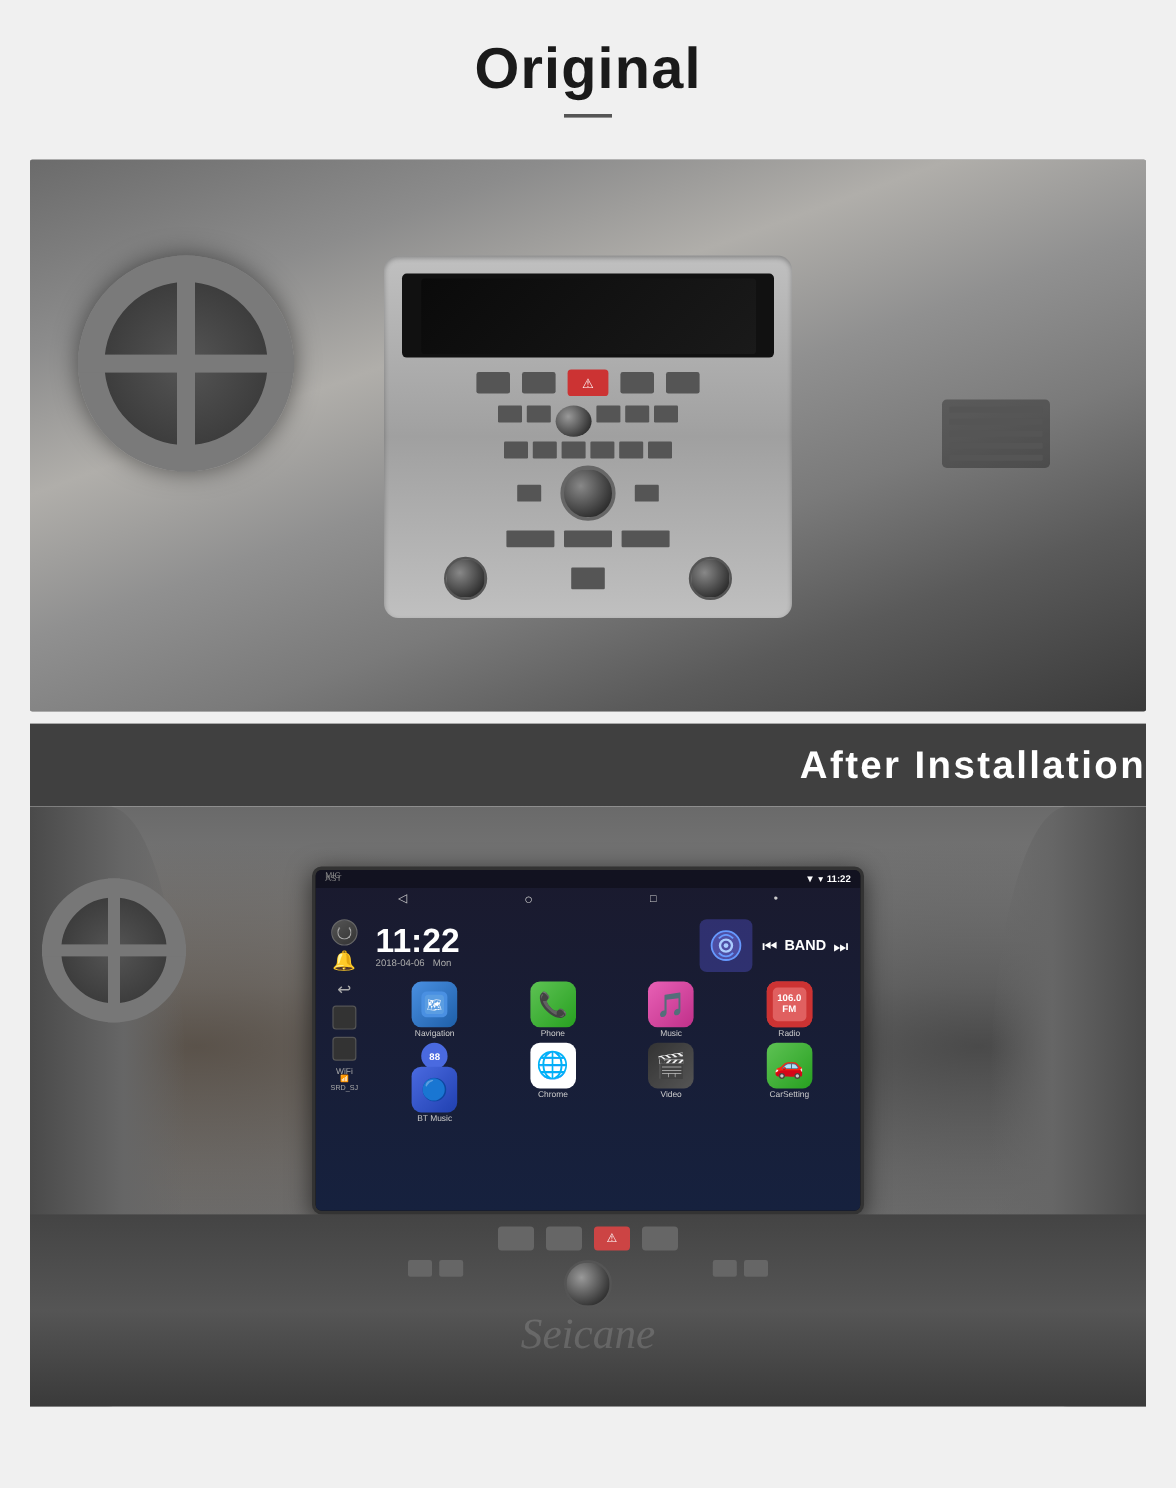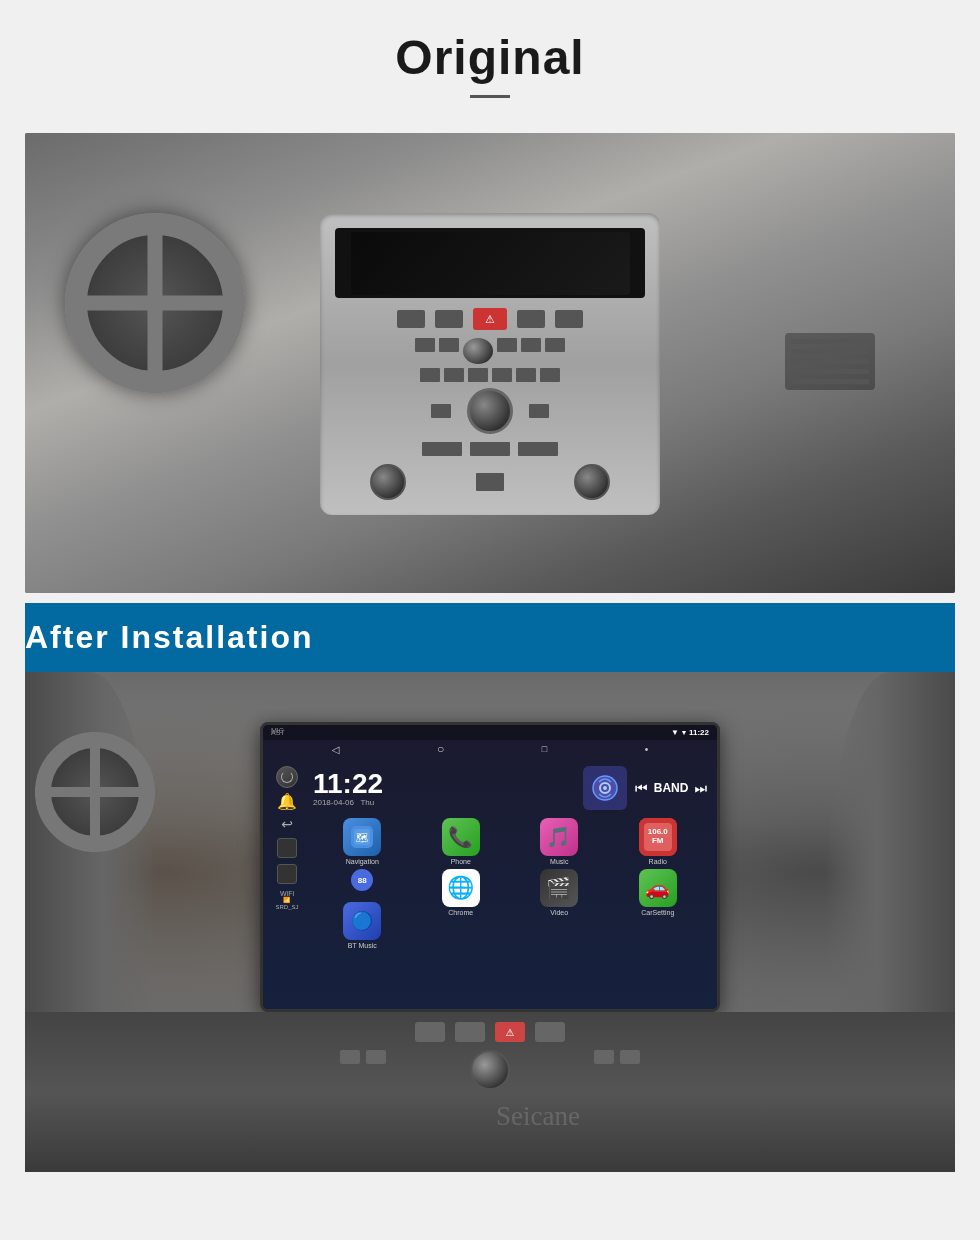--- a/index.html
+++ b/index.html
@@ -46,22 +46,22 @@
     .original-label {
       text-align: center;
       font-size: 22px;
       color: #333;
       padding: 12px 0 15px;
       font-style: italic;
     }
 
     
     .after-banner {
-      background: #0369a1;
-      text-align: left;
+      background: #404040;
+      text-align: right;
       padding: 16px 0;
       margin: 0 25px;
     }
     .after-banner h2 {
       color: white;
       font-size: 32px;
       font-weight: 700;
       letter-spacing: 2px;
     }
 
@@ -275,21 +275,21 @@
       width: 22px;
       height: 22px;
       background: #4a6ae0;
       border-radius: 50%;
       display: flex;
       align-items: center;
       justify-content: center;
       color: white;
       font-size: 8px;
       font-weight: bold;
-      margin: 0 auto 15px;
+      margin: 0 auto 2px;
     }
 
     
     .mic-label {
       position: absolute;
       top: 2px;
       left: 8px;
       font-size: 7px;
       color: #888;
     }
@@ -376,25 +376,25 @@
         linear-gradient(180deg, #6a6a6a 0%, #888 30%, #777 60%, #555 100%);
     }
 
     
     .seicane-watermark {
       position: absolute;
       bottom: 40px;
       left: 50%;
       transform: translateX(-50%);
       font-family: 'Times New Roman', serif;
-      font-size: 27px;
+      font-size: 36px;
       color: rgba(255,255,255,0.15);
+      font-style: italic;
       pointer-events: none;
       white-space: nowrap;
-      margin-left: 48px;
     }
   </style>
 </head>
 <body>
 
 <div class="page-header">
   <h1>Original</h1>
   <div class="header-divider"></div>
 </div>
 
@@ -535,21 +535,21 @@
           </div>
 
           <div class="center-content">
 
             <div class="clock-media-row">
               <div class="clock-block">
                 <div class="clock-time">11:22</div>
                 <div class="clock-date">
                   <span>2018-04-06</span>
                   &nbsp;
-                  <span>Thu</span>
+                  <span>Mon</span>
                 </div>
               </div>
 
               <div class="media-icon">
                 <svg width="28" height="28" viewBox="0 0 28 28">
                   <circle cx="14" cy="14" r="12" fill="rgba(100,100,200,0.6)" stroke="#6699ff" stroke-width="1.5"></circle>
                   <circle cx="14" cy="14" r="5" fill="none" stroke="#aaccff" stroke-width="2"></circle>
                   <circle cx="14" cy="14" r="2" fill="#aaccff"></circle>
 
                   <path d="M 8 8 Q 14 2 20 8" fill="none" stroke="#6699ff" stroke-width="1.5"></path>

